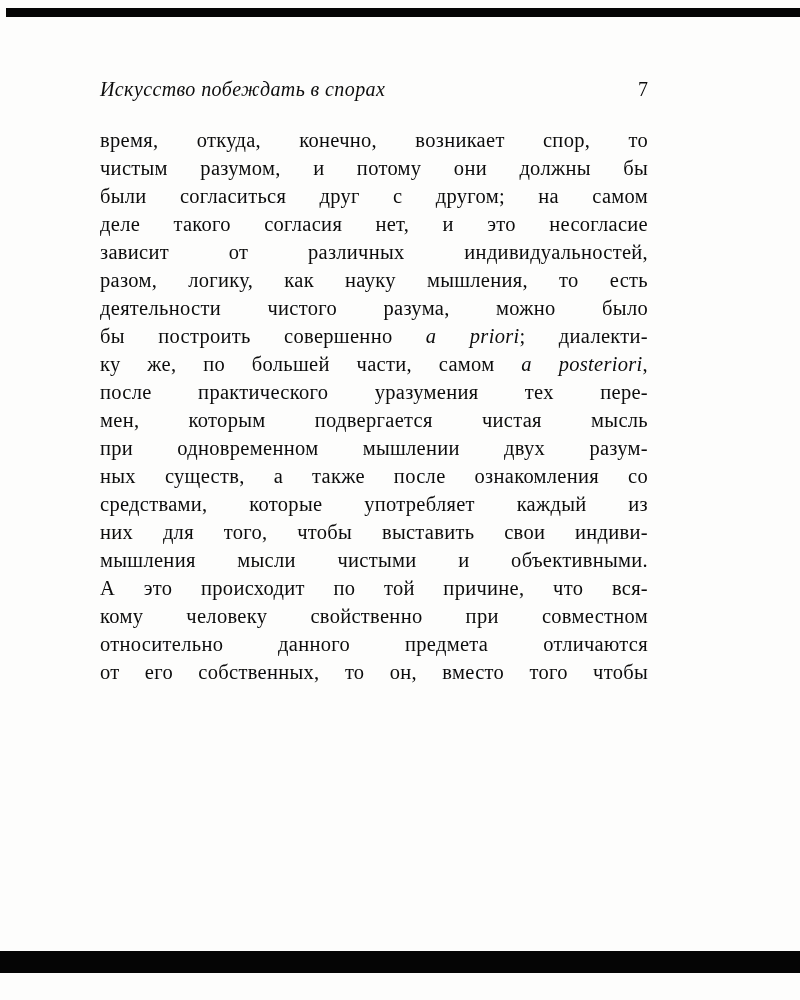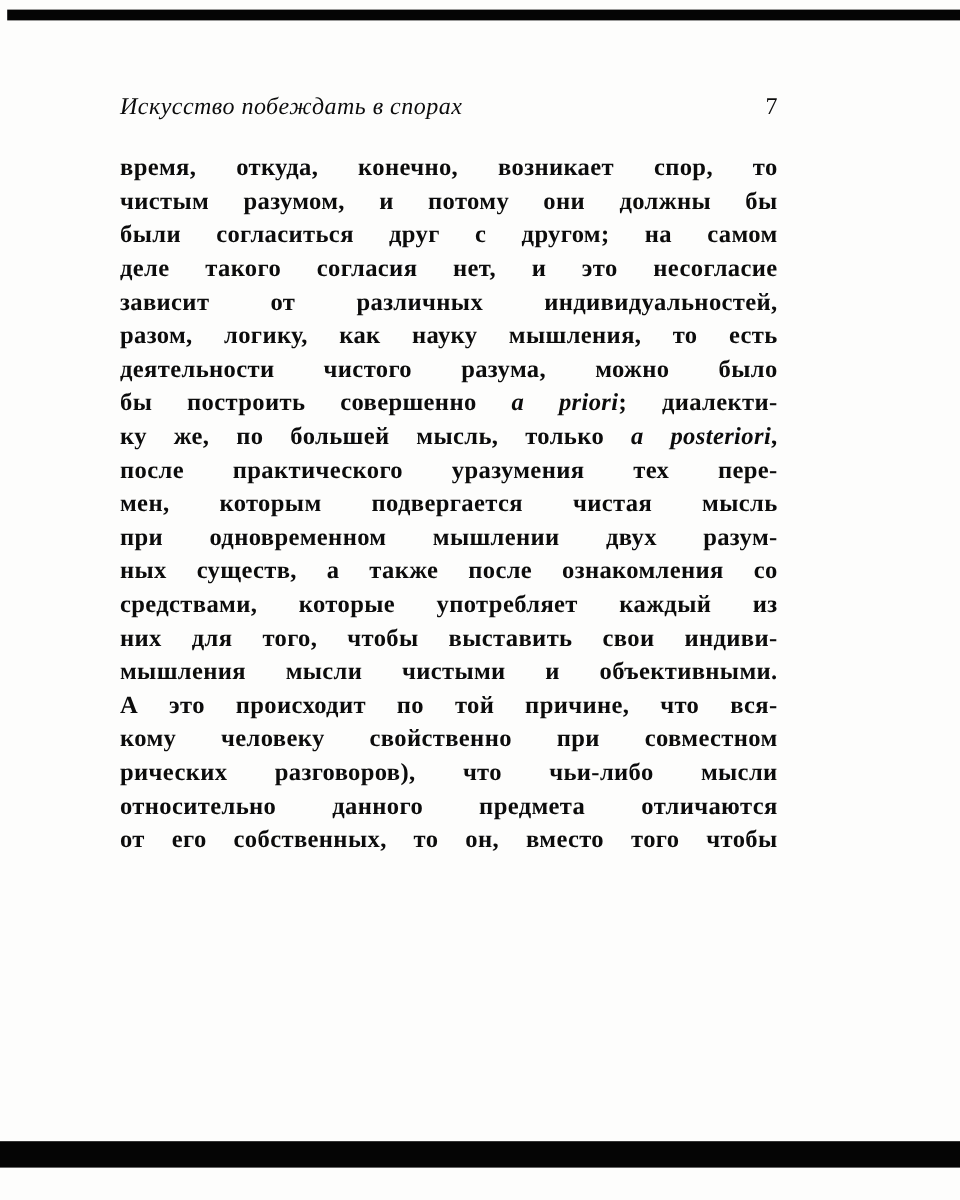--- a/index.html
+++ b/index.html
@@ -50,21 +50,20 @@
     font-style: normal;
     font-size: 20px;
   }
   .body-text {
     position: absolute;
     left: 100px;
     width: 548px;
     top: 126px;
     font-size: 20.5px;
     letter-spacing: 0.3px;
-    font-weight: bold;
   }
   .body-text .line {
     height: 28px;
     line-height: 28px;
     text-align: justify;
     text-align-last: justify;
     white-space: normal;
   }
   .body-text .line span {
     display: inline;
@@ -86,26 +85,25 @@
 
 <div class="body-text">
     <div class="line"><span>время, откуда, конечно, возникает спор, то</span></div>
     <div class="line"><span>чистым разумом, и потому они должны бы</span></div>
     <div class="line"><span>были согласиться друг с другом; на самом</span></div>
     <div class="line"><span>деле такого согласия нет, и это несогласие</span></div>
     <div class="line"><span>зависит от различных индивидуальностей,</span></div>
     <div class="line"><span>разом, логику, как науку мышления, то есть</span></div>
     <div class="line"><span>деятельности чистого разума, можно было</span></div>
     <div class="line"><span>бы построить совершенно </span><span class="it">a priori</span><span>; диалекти-</span></div>
-    <div class="line"><span>ку же, по большей мысль, только </span><span class="it">a posteriori</span><span>,</span></div>
+    <div class="line"><span>ку же, по большей части, самом </span><span class="it">a posteriori</span><span>,</span></div>
     <div class="line"><span>после практического уразумения тех пере-</span></div>
     <div class="line"><span>мен, которым подвергается чистая мысль</span></div>
     <div class="line"><span>при одновременном мышлении двух разум-</span></div>
     <div class="line"><span>ных существ, а также после ознакомления со</span></div>
     <div class="line"><span>средствами, которые употребляет каждый из</span></div>
     <div class="line"><span>них для того, чтобы выставить свои индиви-</span></div>
     <div class="line"><span>мышления мысли чистыми и объективными.</span></div>
     <div class="line"><span>А это происходит по той причине, что вся-</span></div>
     <div class="line"><span>кому человеку свойственно при совместном</span></div>
-    <div class="line"><span>рических разговоров), что чьи-либо мысли</span></div>
     <div class="line"><span>относительно данного предмета отличаются</span></div>
     <div class="line"><span>от его собственных, то он, вместо того чтобы</span></div>
   </div>
 
 </body></html>

